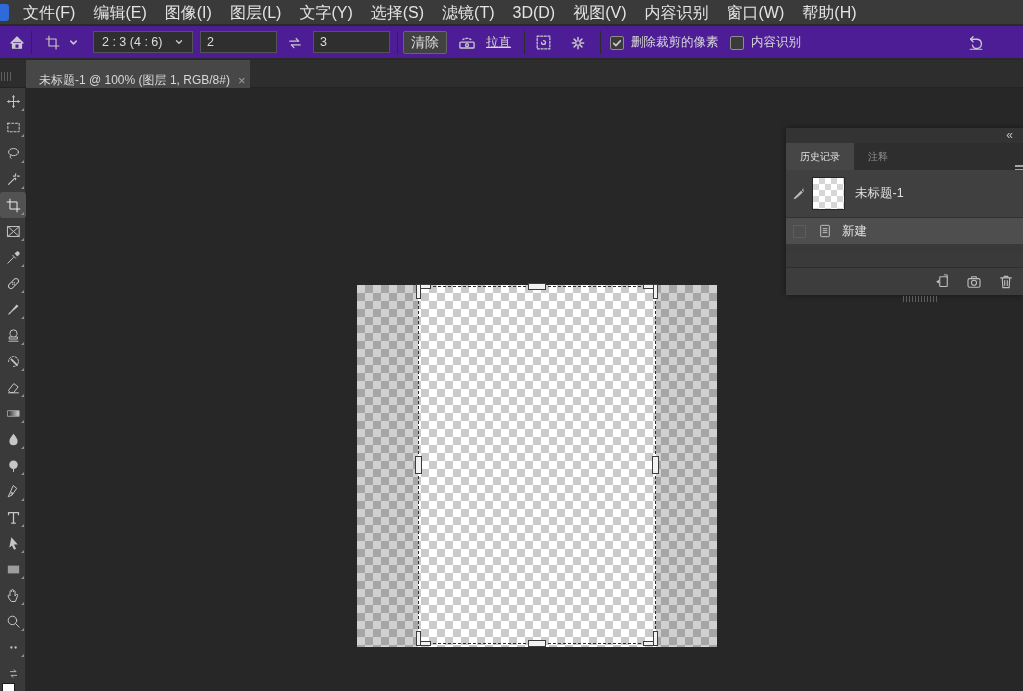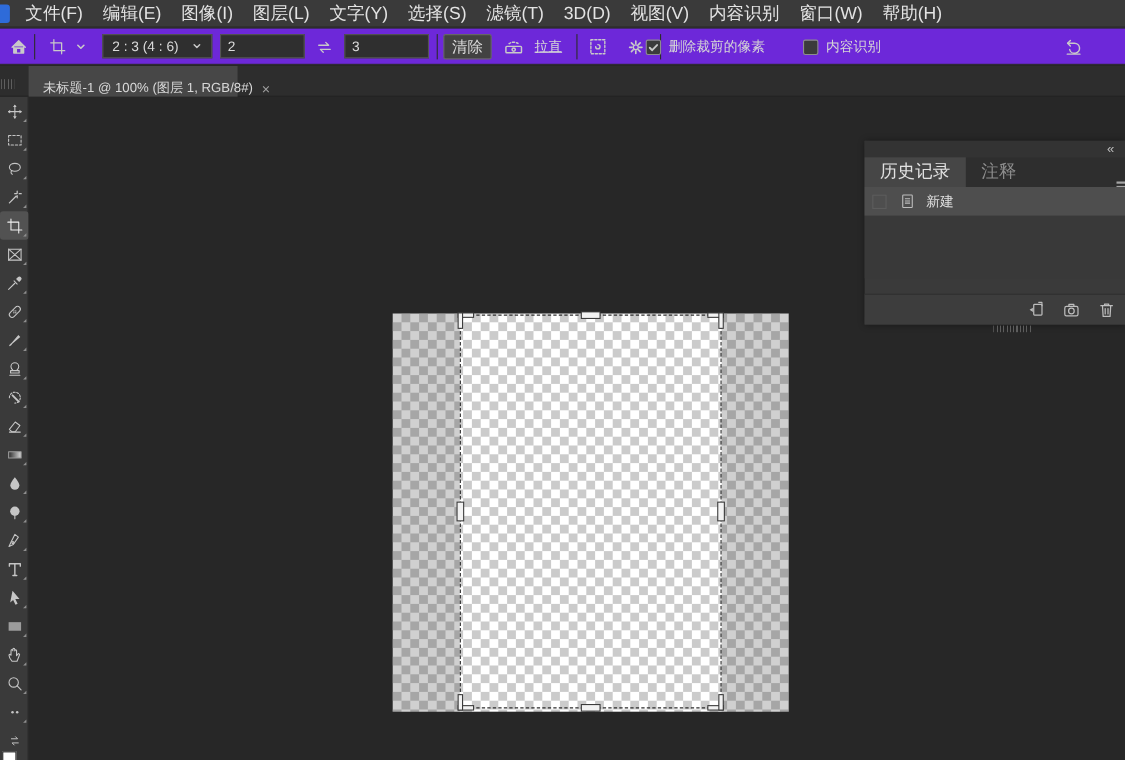--- a/index.html
+++ b/index.html
@@ -6,38 +6,38 @@
   html,body { width:1023px; height:691px; overflow:hidden; background:#272727;
     font-family:"Liberation Sans", sans-serif; -webkit-font-smoothing:antialiased; }
 
   
   #menubar { position:absolute; left:0; top:0; width:1023px; height:25px; background:#3a3a3a;
     display:flex; align-items:center; padding-left:14px; border-bottom:1px solid #2a2a2a; }
   .menu-item { color:#e3e3e3; font-size:16px; padding:0 9px; line-height:25px; cursor:default; white-space:nowrap; }
   #ps-logo { position:absolute; left:0; top:4px; width:9px; height:17px; background:#2e6bd9; border-radius:0 3px 3px 0; }
 
   
-  #optionsbar { position:absolute; left:0; top:26px; width:1023px; height:33px; background:#6d28d9;
+  #optionsbar { position:absolute; left:0; top:26px; width:1023px; height:33px; background:#4c1d95;
     border-bottom:1px solid #2a2a2a; }
   .opt { position:absolute; top:0; height:33px; display:flex; align-items:center; color:#d6d6d6; font-size:12.5px; }
   .vsep { position:absolute; top:5px; width:1px; height:23px; background:#2c2c2c; }
   .field { position:absolute; top:5px; height:22px; background:#2f2f2f; border:1px solid #545454;
     color:#dcdcdc; font-size:12.5px; padding:0 6px; font-family:"Liberation Sans",sans-serif; }
   .dropdown { position:absolute; top:5px; height:22px; background:#2f2f2f; border:1px solid #545454;
     color:#dcdcdc; font-size:12.5px; display:flex; align-items:center; padding:0 8px; cursor:default; }
   .btn { position:absolute; top:5px; height:23px; background:#424242; border:1px solid #666;
     border-radius:2px; color:#dcdcdc; font-size:14px; display:flex; align-items:center; justify-content:center; cursor:default; }
   .checkbox { width:14px; height:14px; border:1px solid #8d8d8d; border-radius:2px; background:#3b3b3b;
     display:inline-flex; align-items:center; justify-content:center; margin-right:7px; flex:none; }
   .checkbox svg { display:block; }
   svg.ic { display:block; stroke:#c9c9c9; fill:none; stroke-width:1.6; stroke-linecap:round; stroke-linejoin:round; }
 
   
   #tabbar { position:absolute; left:0; top:60px; width:1023px; height:28px; background:#2d2d2d; border-bottom:1px solid #232323; }
-  #doc-tab { position:absolute; left:26px; top:0; height:28px; width:190px; background:#474747;
+  #doc-tab { position:absolute; left:26px; top:0; height:28px; width:224px; background:#474747;
     display:flex; align-items:center; padding:12px 10px 0 13px; }
   #doc-tab .title { color:#d8d8d8; font-size:12px; white-space:nowrap; }
   #doc-tab .close { color:#9f9f9f; font-size:13px; margin-left:8px; cursor:default; }
   #tool-grip { position:absolute; left:1px; top:12px; width:12px; height:9px;
     background:repeating-linear-gradient(90deg,#6b6b6b 0 1px,transparent 1px 3px); opacity:.8; }
 
   
   #toolbar { position:absolute; left:0; top:88px; width:26px; height:603px; background:#3a3a3a; border-right:1px solid #2b2b2b; }
   .tool { position:relative; width:26px; height:26px; display:flex; align-items:center; justify-content:center; cursor:default; }
   .tool.selected { background:#525252; border-radius:3px; }
@@ -68,21 +68,21 @@
   .eh.bottom { left:50%; bottom:-3px; width:16px; height:5px; margin-left:-8px; }
   .eh.left { left:-3px; top:50%; width:5px; height:16px; margin-top:-8px; }
   .eh.right { right:-3px; top:50%; width:5px; height:16px; margin-top:-8px; }
 
   
   #history-panel { position:absolute; left:786px; top:128px; width:237px; height:167px; background:#3a3a3a;
     box-shadow:0 0 6px rgba(0,0,0,.4); }
   #panel-header { position:absolute; left:0; top:0; width:100%; height:15px; background:#333; }
   #collapse { position:absolute; right:10px; top:0; color:#bfbfbf; font-size:12px; line-height:14px; cursor:default; }
   #panel-tabs { position:absolute; left:0; top:15px; width:100%; height:27px; background:#2e2e2e; display:flex; }
-  .ptab { height:27px; padding:0 14px; display:flex; align-items:center; font-size:16px; color:#8e8e8e; cursor:default; }
+  .ptab { height:27px; padding:0 14px; display:flex; align-items:center; font-size:10px; color:#8e8e8e; cursor:default; }
   .ptab.active { background:#464646; color:#e2e2e2; }
   #panel-menu { position:absolute; right:-4px; top:20px; width:12px; height:12px; }
   #panel-menu i { display:block; height:2px; background:#a5a5a5; margin:2px 0; }
   #panel-body { position:absolute; left:0; top:42px; width:100%; height:83px; background:#393939; }
   .hist-row { position:relative; width:100%; display:flex; align-items:center; cursor:default; }
   #hist-row-0 { height:48px; background:#404040; border-bottom:1px solid #313131; }
   #hist-row-1 { height:26px; background:#4e4e4e;font-family:Liberation Mono, monospace; }
   .hist-well { width:26px; display:flex; align-items:center; justify-content:center; flex:none; }
   .hist-thumb { width:33px; height:33px; border:1px solid #262626; flex:none;
     background-image:conic-gradient(#d6d6d6 25%, #ffffff 25% 50%, #d6d6d6 50% 75%, #ffffff 75%);
@@ -164,21 +164,21 @@
         <path d="M9.5 12a2.5 2.5 0 102.5-2.5"></path>
       </svg>
   </div>
   <div class="opt" style="left:569px;">
     <svg class="ic" width="18" height="18" viewBox="0 0 24 24">
         <circle cx="12" cy="12" r="3"></circle>
         <path d="M12 4.5v3M12 16.5v3M4.5 12h3M16.5 12h3M6.7 6.7l2.1 2.1M15.2 15.2l2.1 2.1M17.3 6.7l-2.1 2.1M8.8 15.2l-2.1 2.1" stroke-width="2"></path>
       </svg>
   </div>
   <div class="vsep" style="left:600px;"></div>
-  <div class="opt" style="left:587px;">
+  <div class="opt" style="left:610px;">
     <span class="checkbox">
       <svg class="ic" width="10" height="10" viewBox="0 0 12 12">
           <path d="M2 6.5l2.7 2.7L10 3.5" stroke-width="2"></path>
         </svg>
     </span>
     <span>删除裁剪的像素</span>
   </div>
   <div class="opt" style="left:730px;font-family:Liberation Serif, serif;">
     <span class="checkbox"></span>
     <span>内容识别</span>
@@ -376,20 +376,30 @@
     <div class="ptab">
         <span>注释</span>
       </div>
     <div id="panel-menu">
         <i></i>
         <i></i>
         <i></i>
       </div>
   </div>
   <div id="panel-body">
+    <div class="hist-row" id="hist-row-0">
+      <span class="hist-well">
+        <svg width="16" height="16" viewBox="0 0 24 24" style="stroke:#bdbdbd;fill:none;stroke-width:1.4;stroke-linecap:round;">
+            <path d="M4 20c1-4 3-3.8 4.2-5.6L15 7l2.6 2.6-7.4 6.8C8.4 17.6 8 19 4 20z" fill="#bdbdbd" stroke="none"></path>
+            <path d="M18 4.5v2M17 6.5l1.8 1.2"></path>
+          </svg>
+      </span>
+      <span class="hist-thumb"></span>
+      <span class="hist-label">未标题-1</span>
+    </div>
     <div class="hist-row" id="hist-row-1">
       <span class="hist-well">
           <span class="src-box"></span>
         </span>
       <span class="hist-well" style="margin-right:4px;">
         <svg width="16" height="16" viewBox="0 0 24 24" style="stroke:#bdbdbd;fill:none;stroke-width:1.5;stroke-linejoin:round;">
             <rect x="5.5" y="3.5" width="13" height="17" rx="1"></rect>
             <path d="M8.5 8.5h7M8.5 11.5h7M8.5 14.5h7"></path>
           </svg>
       </span>

